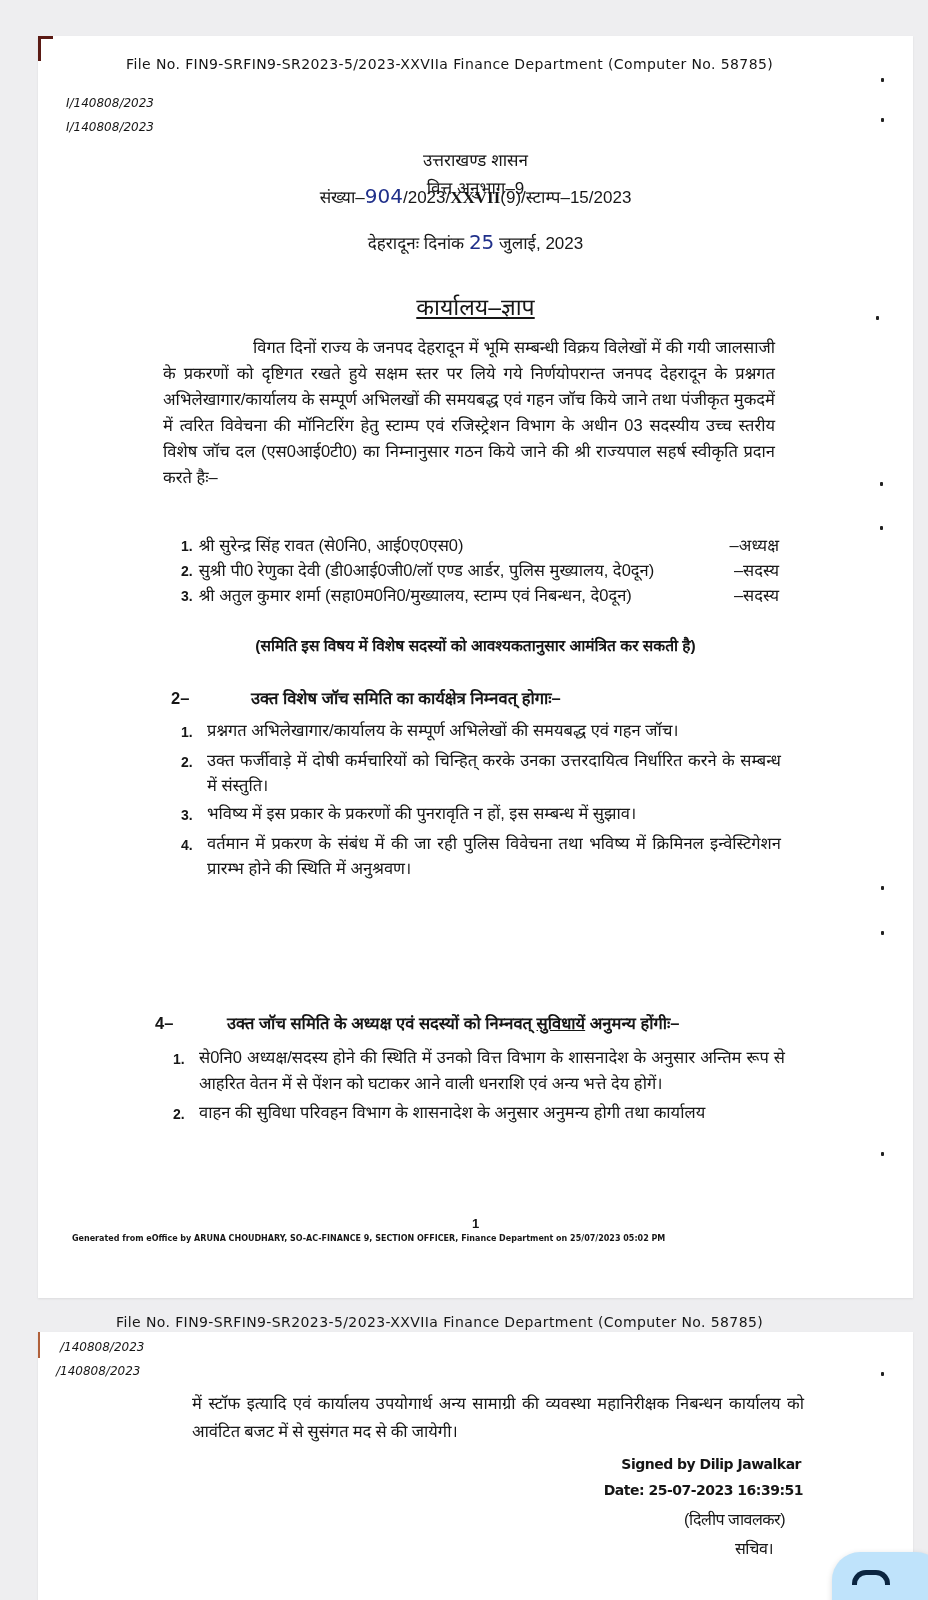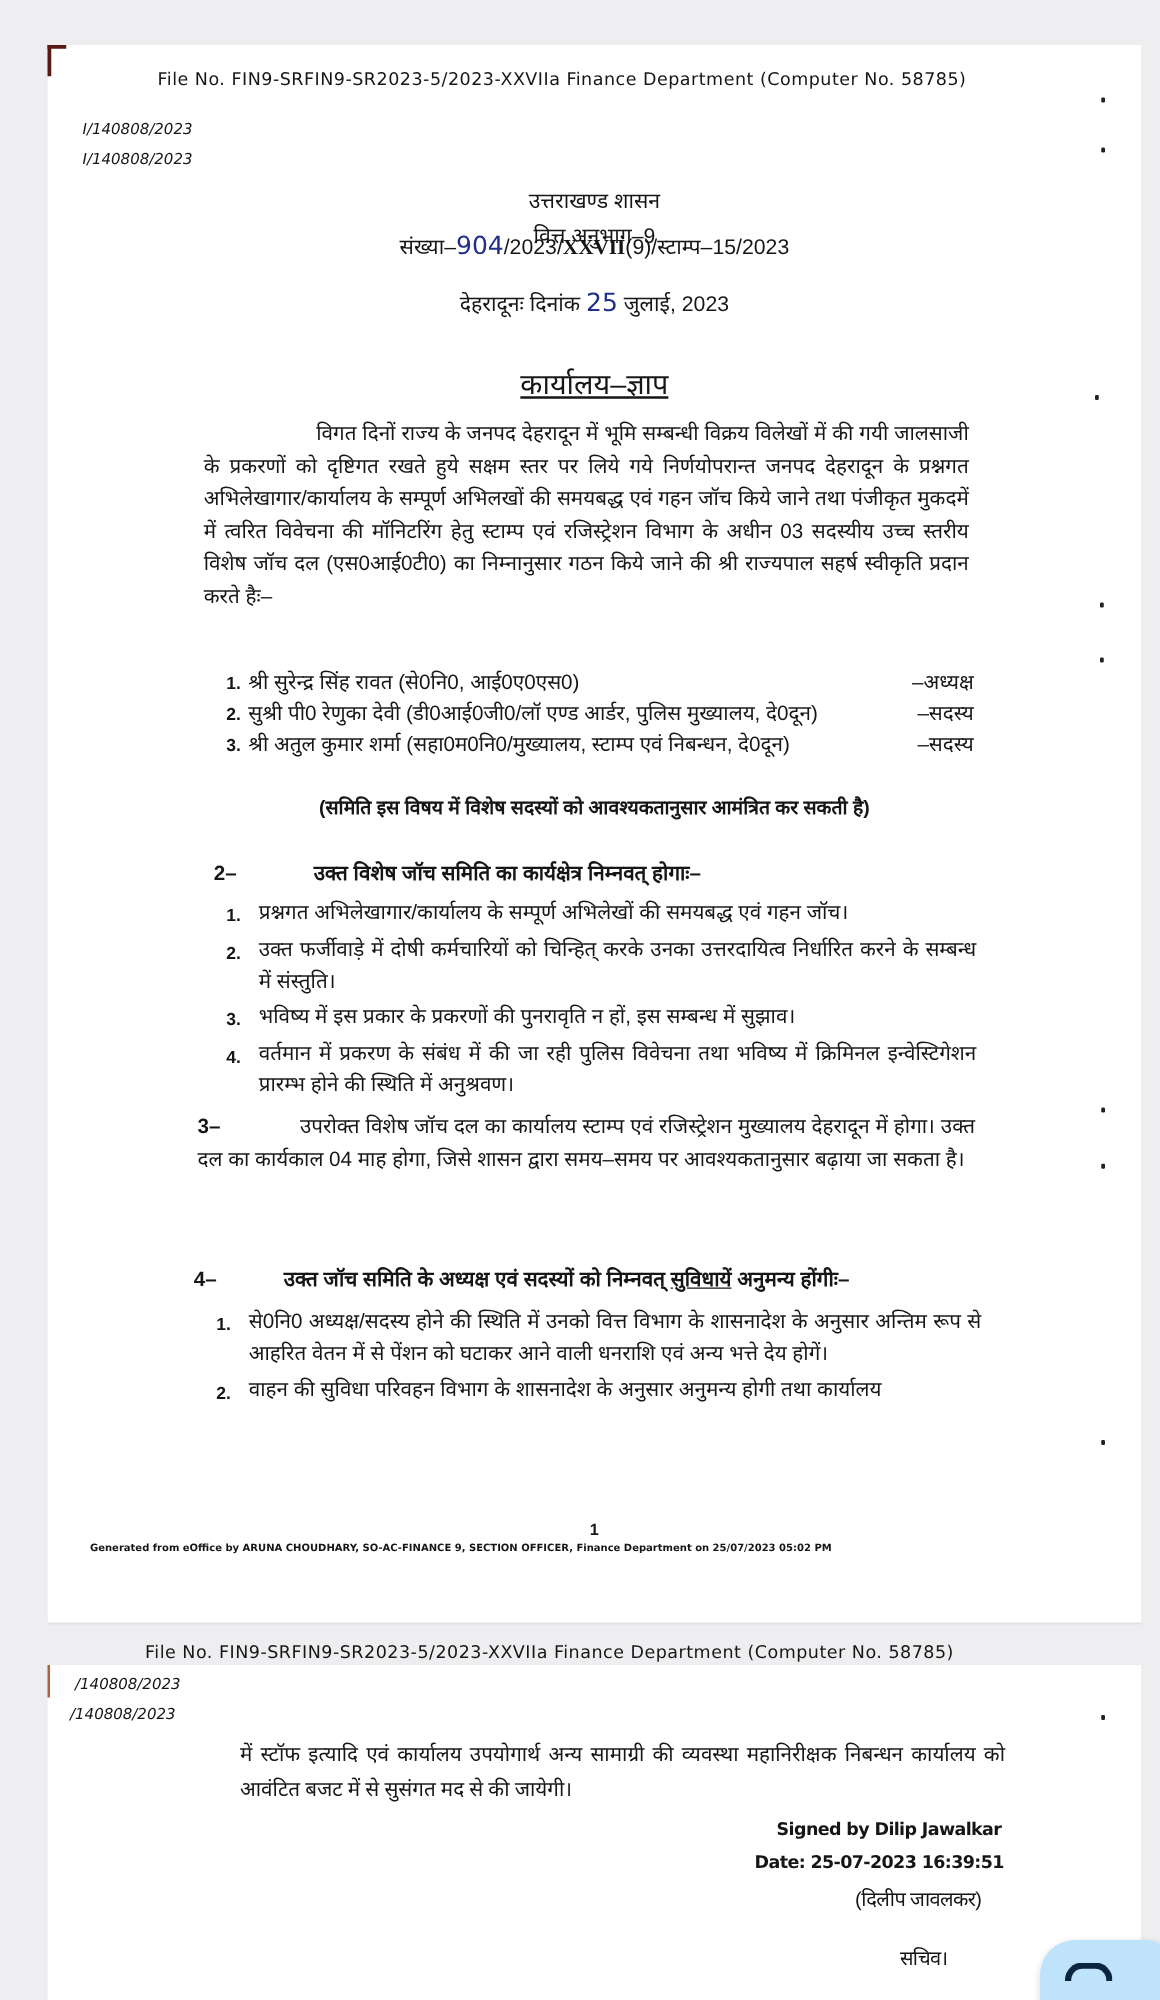--- a/index.html
+++ b/index.html
@@ -128,23 +128,20 @@
     <div class="item">
         <span class="num">3.</span>
         <span class="txt">भविष्य में इस प्रकार के प्रकरणों की पुनरावृति न हों, इस सम्बन्ध में सुझाव।</span>
       </div>
     <div class="item">
         <span class="num">4.</span>
         <span class="txt">वर्तमान में प्रकरण के संबंध में की जा रही पुलिस विवेचना तथा भविष्य में क्रिमिनल इन्वेस्टिगेशन प्रारम्भ होने की स्थिति में अनुश्रवण।</span>
       </div>
   </div>
 
-  <div class="para" style="top:852px; left:120px; width:622px; line-height:27px;">
-    <span class="bold" style="display:inline-block; width:82px;">3–</span><span>उपरोक्त विशेष जॉच दल का कार्यालय स्टाम्प एवं रजिस्ट्रेशन मुख्यालय देहरादून में होगा। उक्त दल का कार्यकाल 04 माह होगा, जिसे शासन द्वारा समय–समय पर आवश्यकतानुसार बढ़ाया जा सकता है।</span>
-  </div>
 
   <div class="section-head" style="top:975px; left:117px;">
     <span class="sno" style="width:72px;">4–</span><span>उक्त जॉच समिति के अध्यक्ष एवं सदस्यों को निम्नवत्</span> <span class="underline">सुविधायें</span> <span>अनुमन्य होंगीः–</span>
   </div>
   <div class="olist" style="top:1008px; left:135px; width:612px; line-height:26px;">
     <div class="item">
         <span class="num">1.</span>
         <span class="txt">से0नि0 अध्यक्ष/सदस्य होने की स्थिति में उनको वित्त विभाग के शासनादेश के अनुसार अन्तिम रूप से आहरित वेतन में से पेंशन को घटाकर आने वाली धनराशि एवं अन्य भत्ते देय होगें।</span>
       </div>
     <div class="item">
@@ -170,21 +167,21 @@
   <div class="corner-mark"></div>
   <div class="fileno" style="top:-18px; left:78px;">File No. FIN9-SRFIN9-SR2023-5/2023-XXVIIa Finance Department (Computer No. 58785)</div>
   <div class="ref" style="top:-4px; left:22px;">/140808/2023</div>
   <div class="ref" style="top:20px; left:18px;">/140808/2023</div>
 
   <div class="para" style="top:58px; left:154px; width:612px; line-height:28px;font-family:Liberation Serif, serif;">में स्टॉफ इत्यादि एवं कार्यालय उपयोगार्थ अन्य सामाग्री की व्यवस्था महानिरीक्षक निबन्धन कार्यालय को आवंटित बजट में से सुसंगत मद से की जायेगी।</div>
 
   <div class="sign" style="top:124px; right:112px;">Signed by Dilip Jawalkar</div>
   <div class="sign" style="top:150px; right:110px;">Date: 25-07-2023 16:39:51</div>
   <div class="sign" style="top:176px; right:128px; font-weight:normal; font-family:'Liberation Sans',sans-serif; font-size:16px;">(दिलीप जावलकर)</div>
-  <div class="sign" style="top:205px; right:155px; font-weight:normal; font-family:'Liberation Sans',sans-serif; font-size:16px;margin-top:18px;">सचिव।</div>
+  <div class="sign" style="top:205px; right:140px; font-weight:normal; font-family:'Liberation Sans',sans-serif; font-size:16px;">सचिव।</div>
 
   <span class="speck" style="left:843px; top:40px;"></span>
   <span class="speck" style="left:843px; top:232px;"></span>
 </div>
 
 <div class="fab">
   <span class="glyph"></span>
 </div>
 
 </body></html>

